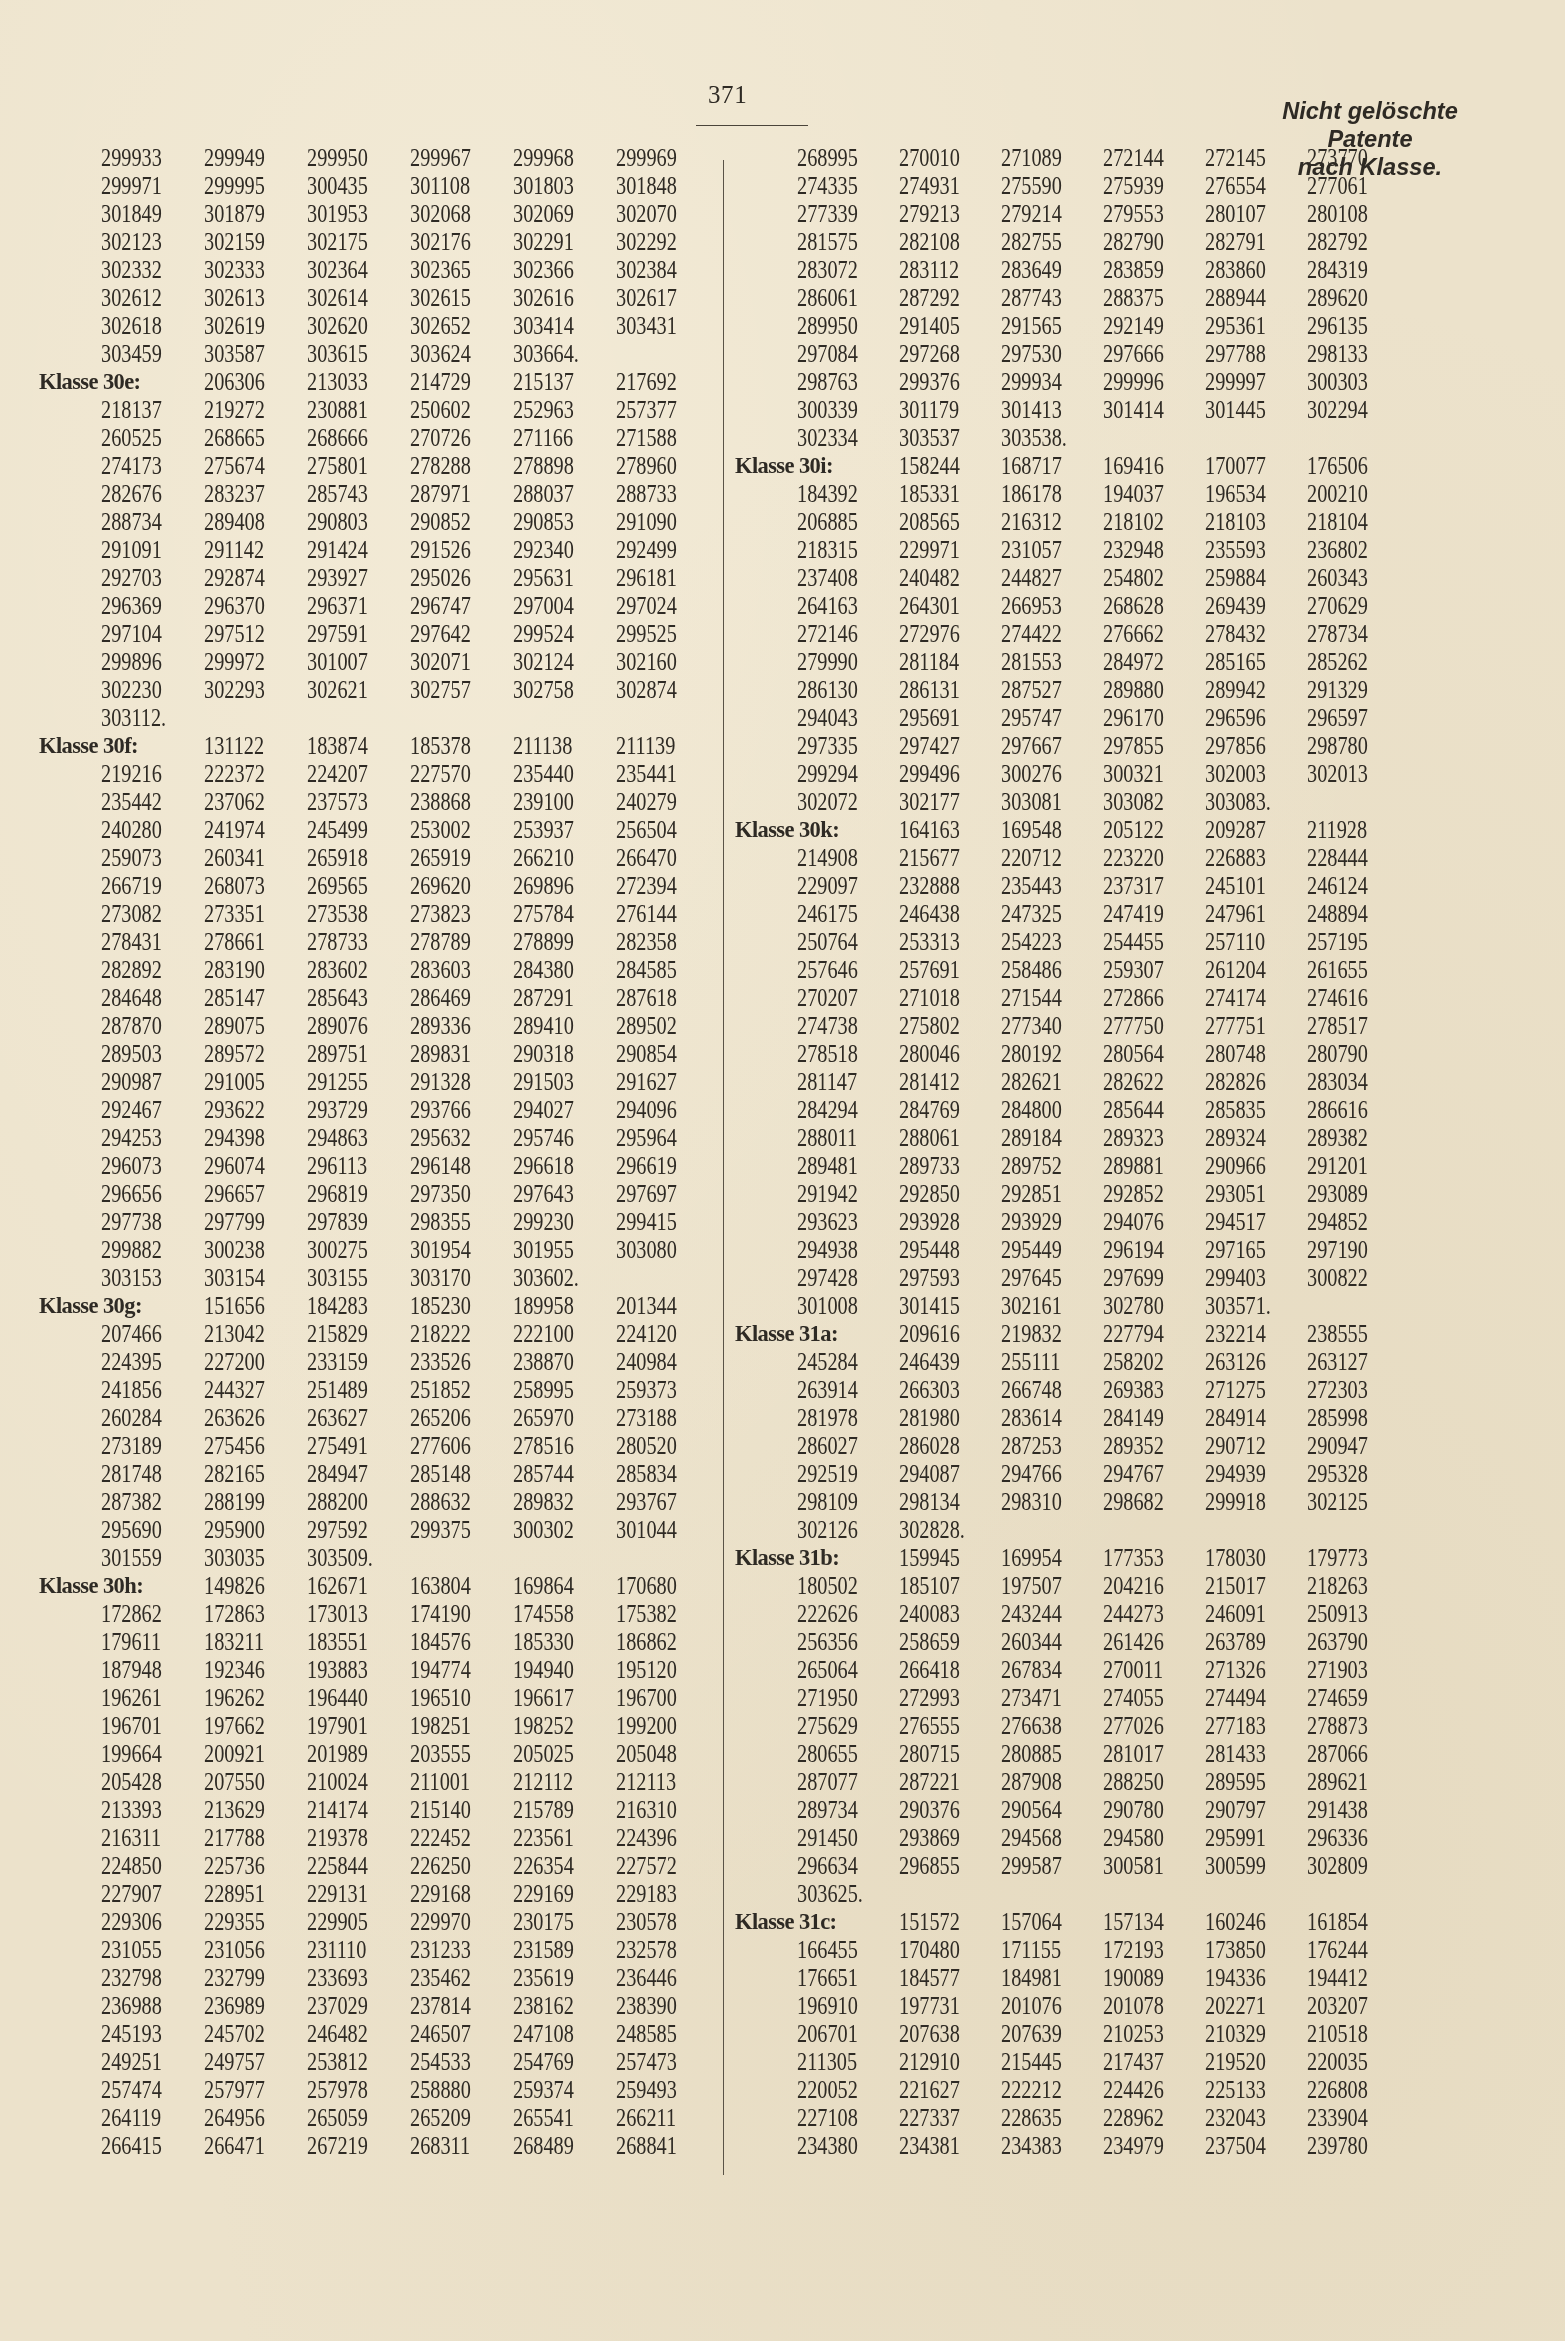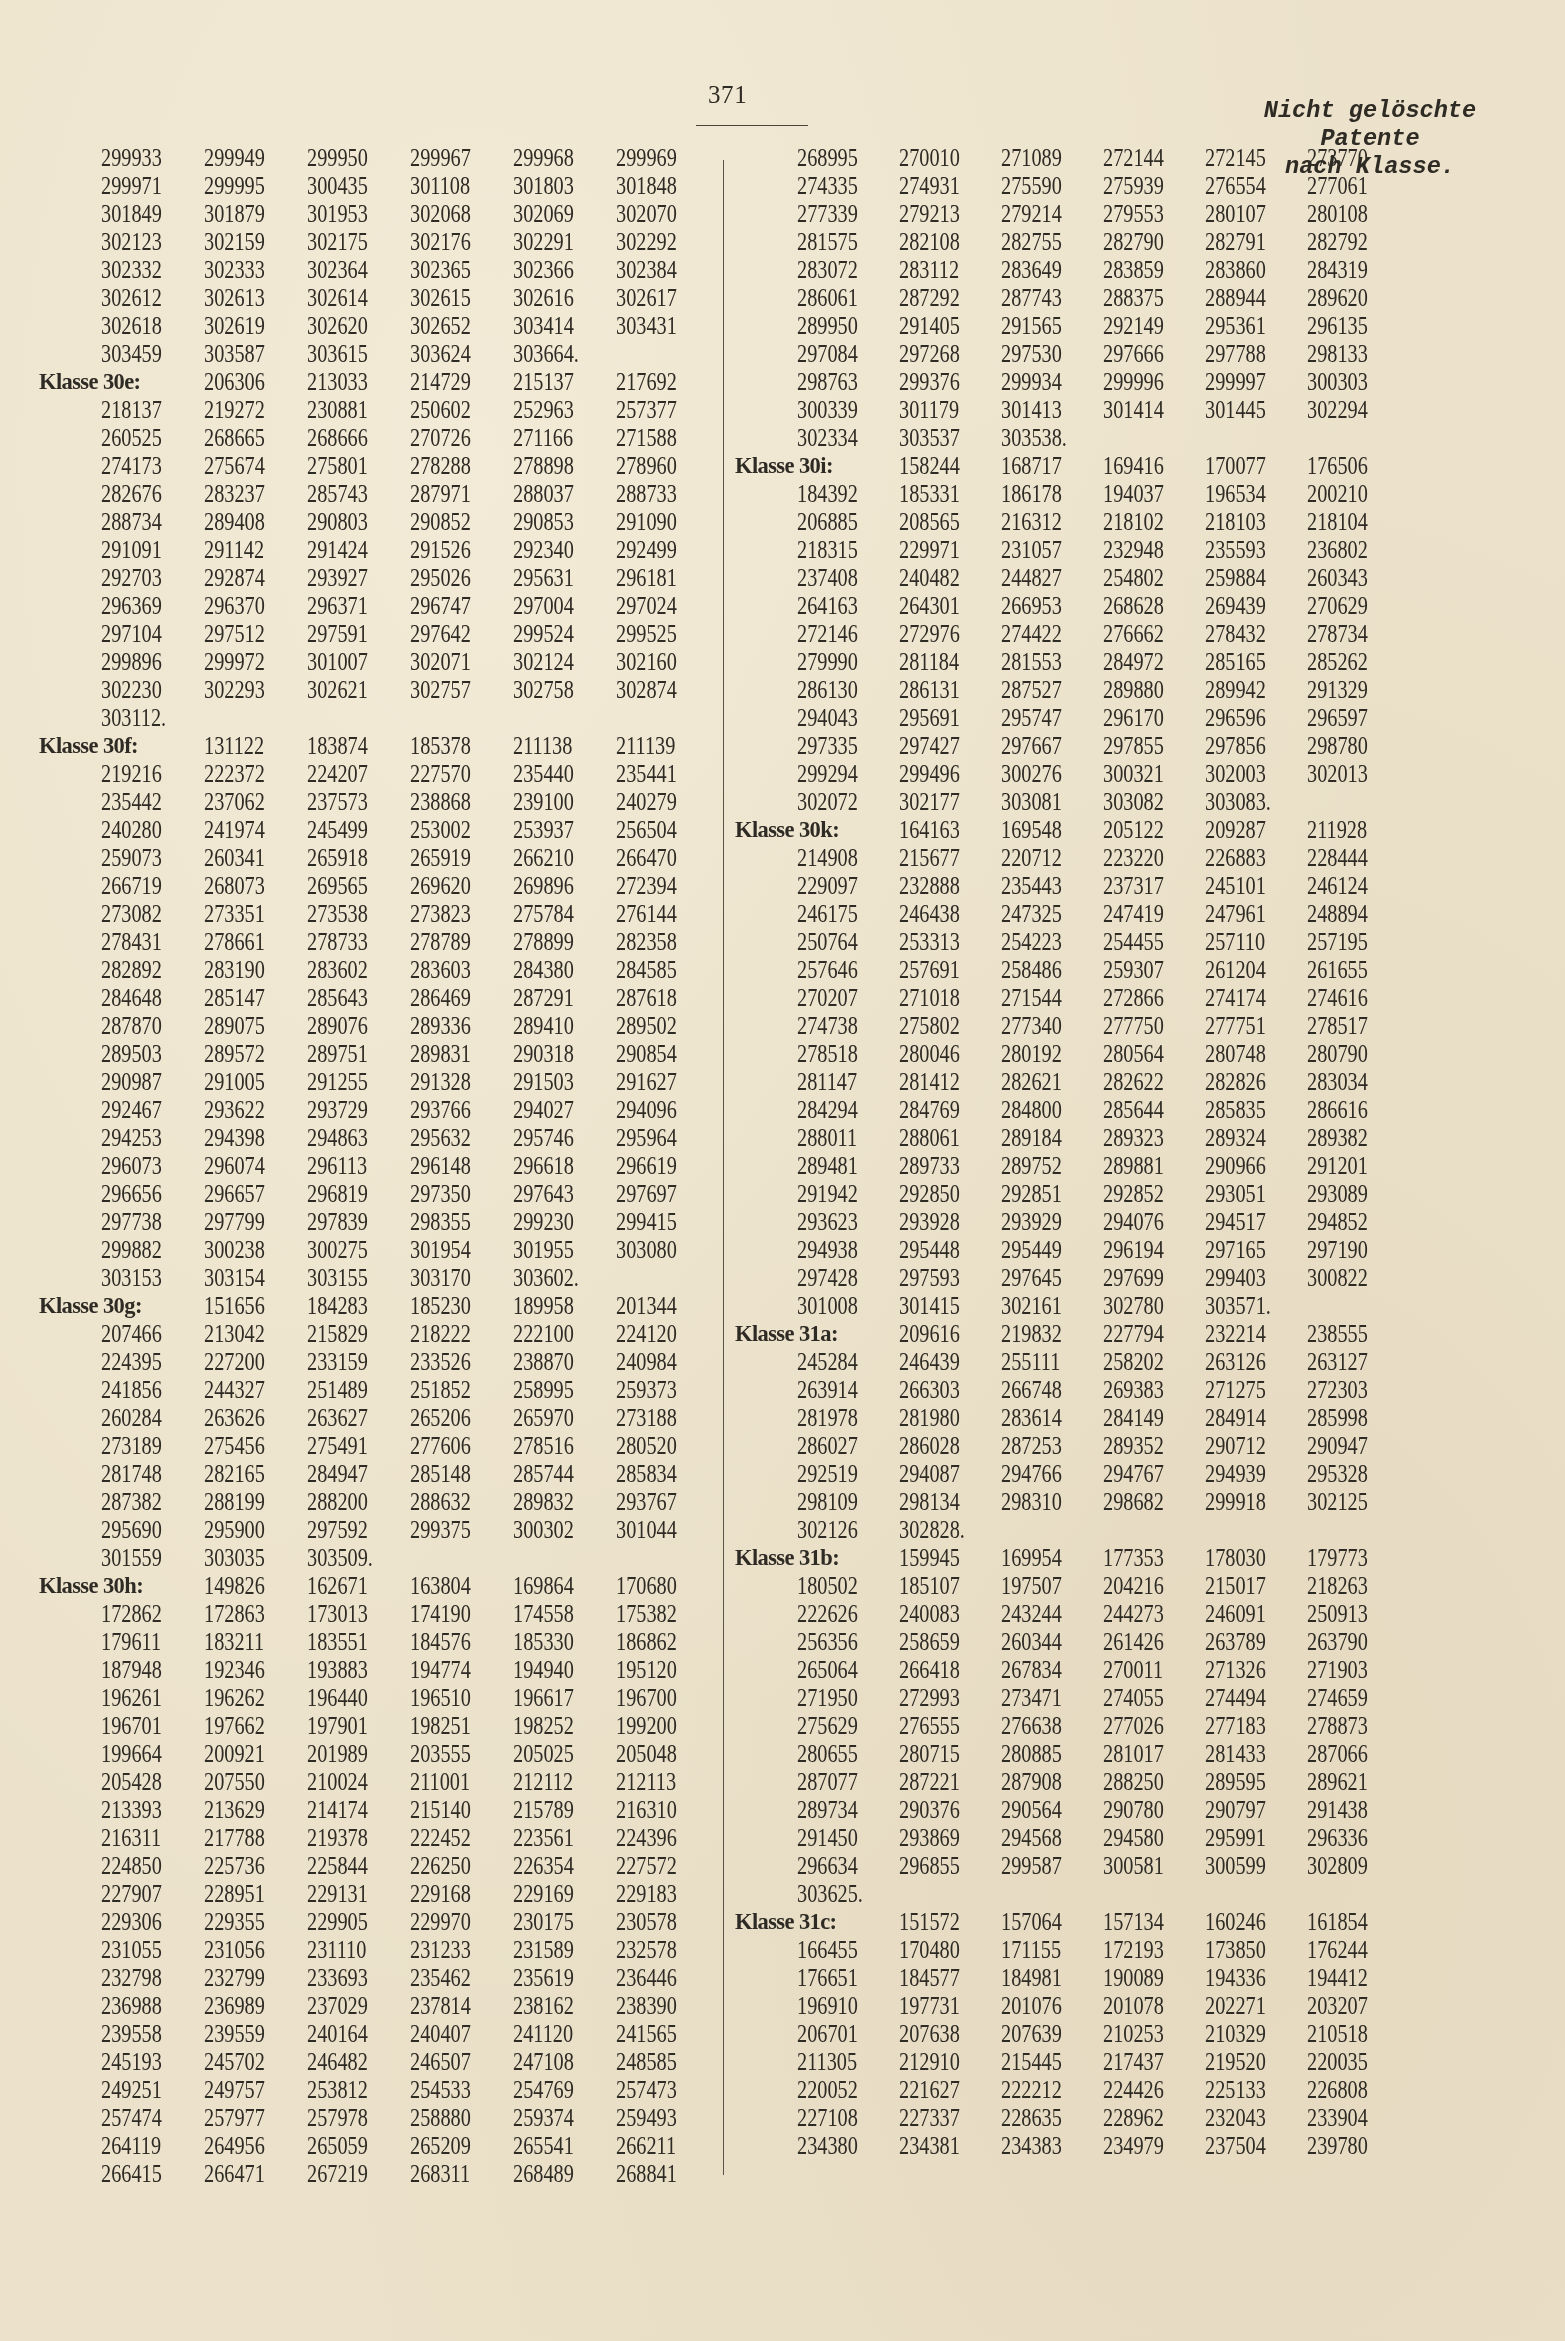--- a/index.html
+++ b/index.html
@@ -16,21 +16,21 @@
     font-size:25px; letter-spacing:0.6px;
     font-family:"Liberation Serif", serif;
   }
   .page-rule {
     position:absolute; left:696px; top:125px; width:112px; height:0;
     border-top:1.1px solid #4a443a;
   }
   .running-head {
     position:absolute; left:1370px; top:97px; width:236px; margin-left:-118px;
     text-align:center; font-size:23.6px; line-height:28px;
-    font-family:Liberation Mono, monospace; font-weight:bold; font-style:italic;
+    font-family:Liberation Sans, sans-serif; font-weight:bold; font-style:italic;
     color:#2e2a24;
   }
   .divider {
     position:absolute; left:723px; top:160px; width:0; height:2015px;
     border-left:1.1px solid #5a5347;
   }
   .column { position:absolute; top:144px; }
   .column.left { left:39px; width:674px; }
   .column.right { left:735px; width:724px; }
   .row {
@@ -272,23 +272,20 @@
       <div class="row">
         <span class="nums"><span class="num">231055</span><span class="num">231056</span><span class="num">231110</span><span class="num">231233</span><span class="num">231589</span><span class="num">232578</span></span>
       </div>
       <div class="row">
         <span class="nums"><span class="num">232798</span><span class="num">232799</span><span class="num">233693</span><span class="num">235462</span><span class="num">235619</span><span class="num">236446</span></span>
       </div>
       <div class="row">
         <span class="nums"><span class="num">236988</span><span class="num">236989</span><span class="num">237029</span><span class="num">237814</span><span class="num">238162</span><span class="num">238390</span></span>
       </div>
       <div class="row">
-        <span class="nums"><span class="num">239558</span><span class="num">239559</span><span class="num">240164</span><span class="num">240407</span><span class="num">241120</span><span class="num">241565</span></span>
-      </div>
-      <div class="row">
         <span class="nums"><span class="num">245193</span><span class="num">245702</span><span class="num">246482</span><span class="num">246507</span><span class="num">247108</span><span class="num">248585</span></span>
       </div>
       <div class="row">
         <span class="nums"><span class="num">249251</span><span class="num">249757</span><span class="num">253812</span><span class="num">254533</span><span class="num">254769</span><span class="num">257473</span></span>
       </div>
       <div class="row">
         <span class="nums"><span class="num">257474</span><span class="num">257977</span><span class="num">257978</span><span class="num">258880</span><span class="num">259374</span><span class="num">259493</span></span>
       </div>
       <div class="row">
         <span class="nums"><span class="num">264119</span><span class="num">264956</span><span class="num">265059</span><span class="num">265209</span><span class="num">265541</span><span class="num">266211</span></span>

